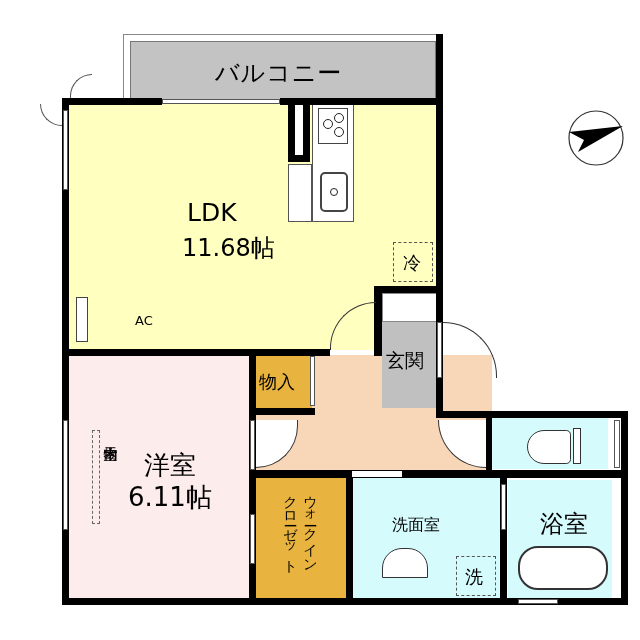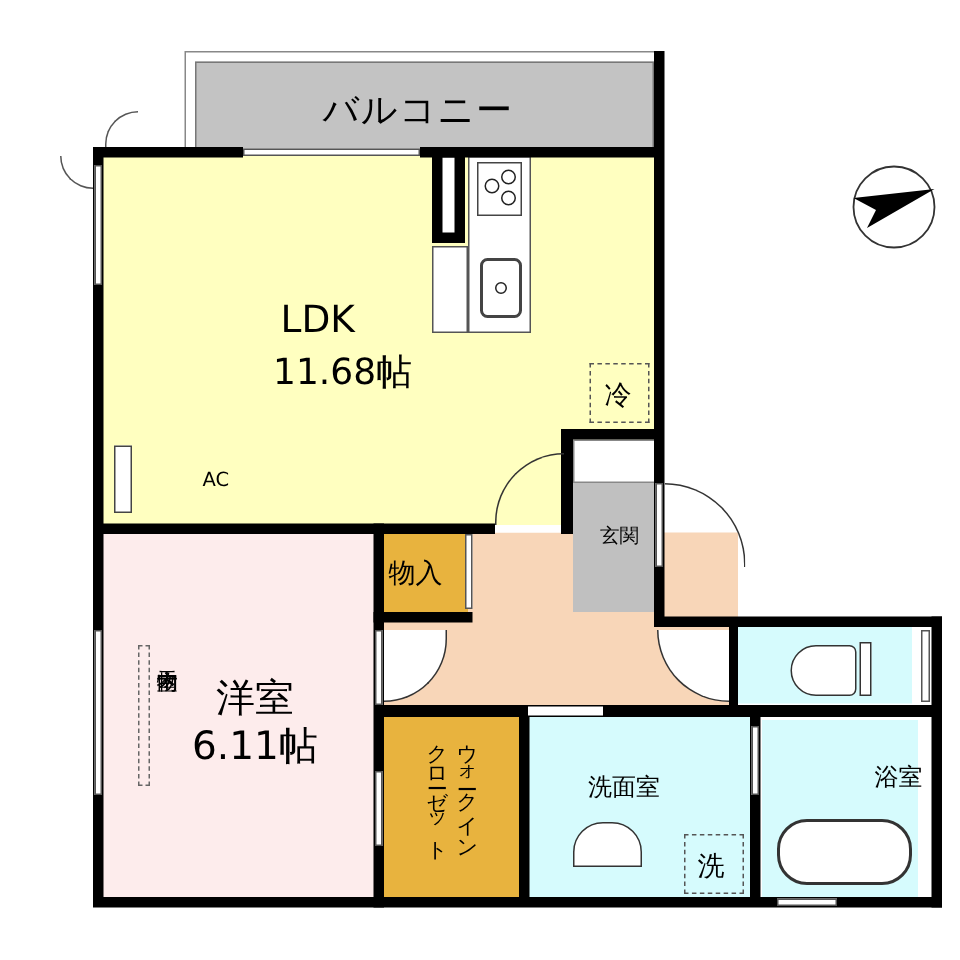--- a/index.html
+++ b/index.html
@@ -32,38 +32,38 @@
 
 <div class="room" style="left:256px;top:355px;width:56px;height:56px;background:#e8b33e;"></div>
 <span class="lbl" style="left:259px;top:370px;font-size:18px;">物入</span>
 
 <div class="room" style="left:252px;top:355px;width:240px;height:120px;background:#f8d6b8;"></div>
 <div class="room" style="left:256px;top:355px;width:56px;height:56px;background:#e8b33e;"></div>
 <span class="lbl" style="left:259px;top:370px;font-size:18px;">物入</span>
 
 <div class="room" style="left:382px;top:320px;width:54px;height:88px;background:#c0c0c0;"></div>
 <div class="room" style="left:382px;top:293px;width:54px;height:27px;background:#fff;border:1px solid #888;"></div>
-<span class="lbl" style="left:400px;top:348px;font-size:13px;">玄関</span>
+<span class="lbl" style="left:386px;top:348px;font-size:19px;">玄関</span>
 
 <div class="room" style="left:492px;top:417px;width:116px;height:52px;background:#d6fbfd;"></div>
 <div class="abs" style="left:527px;top:430px;width:44px;height:34px;background:#fff;border:1px solid #333;border-radius:22px 6px 6px 22px;"></div>
 <div class="abs" style="left:573px;top:428px;width:8px;height:36px;background:#fff;border:1px solid #333;"></div>
 
 <div class="room" style="left:256px;top:478px;width:90px;height:120px;background:#e8b33e;"></div>
 <span class="lbl vtext" style="left:304px;top:486px;font-size:14px;line-height:14px;">ウォークイン</span>
 <span class="lbl vtext" style="left:284px;top:486px;font-size:14px;line-height:14px;">クローゼット</span>
 
 <div class="room" style="left:352px;top:478px;width:148px;height:120px;background:#d6fbfd;"></div>
 <span class="lbl" style="left:392px;top:515px;font-size:16px;">洗面室</span>
 <div class="abs" style="left:382px;top:548px;width:46px;height:30px;background:#fff;border:1px solid #333;border-radius:20px 20px 0 0;"></div>
 <div class="abs" style="left:456px;top:556px;width:40px;height:40px;border:1px dashed #555;"></div>
 <span class="lbl" style="left:465px;top:565px;font-size:18px;">洗</span>
 
 <div class="room" style="left:508px;top:480px;width:104px;height:118px;background:#d6fbfd;"></div>
-<span class="lbl" style="left:540px;top:508px;font-size:16px;margin-left:43px;">浴室</span>
+<span class="lbl" style="left:540px;top:508px;font-size:24px;">浴室</span>
 <div class="abs" style="left:518px;top:546px;width:90px;height:44px;background:#fff;border:2px solid #333;border-radius:20px;"></div>
 
 <div class="abs" style="left:312px;top:104px;width:42px;height:118px;background:#fff;border:1px solid #555;"></div>
 <div class="abs" style="left:318px;top:108px;width:30px;height:36px;border:1px solid #444;">
   <div class="abs" style="left:4px;top:10px;width:10px;height:10px;border:1px solid #222;border-radius:50%;"></div>
   <div class="abs" style="left:15px;top:4px;width:10px;height:10px;border:1px solid #222;border-radius:50%;"></div>
   <div class="abs" style="left:15px;top:18px;width:10px;height:10px;border:1px solid #222;border-radius:50%;"></div>
 </div>
 <div class="abs" style="left:320px;top:172px;width:28px;height:40px;border:2px solid #444;border-radius:5px;">
   <div class="abs" style="left:8px;top:14px;width:8px;height:8px;border:1px solid #222;border-radius:50%;"></div>

